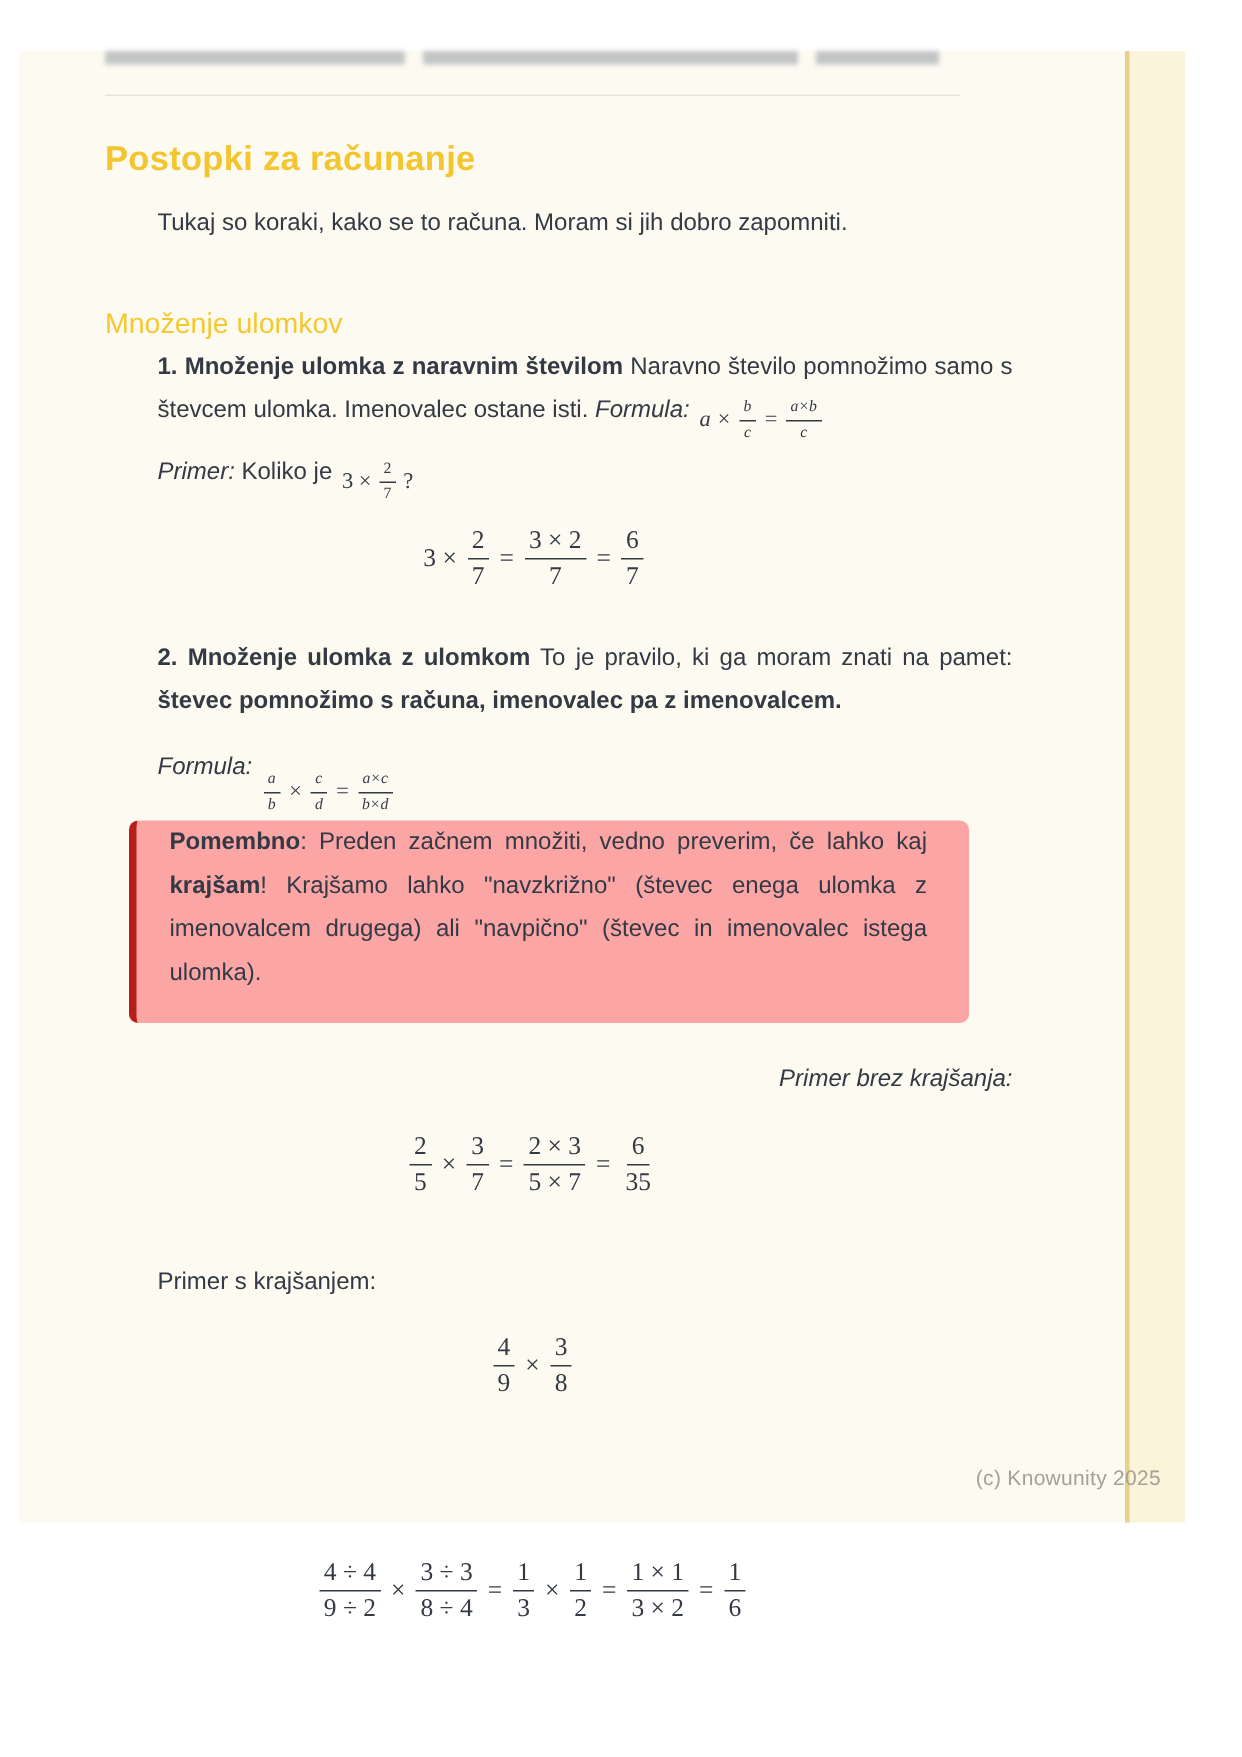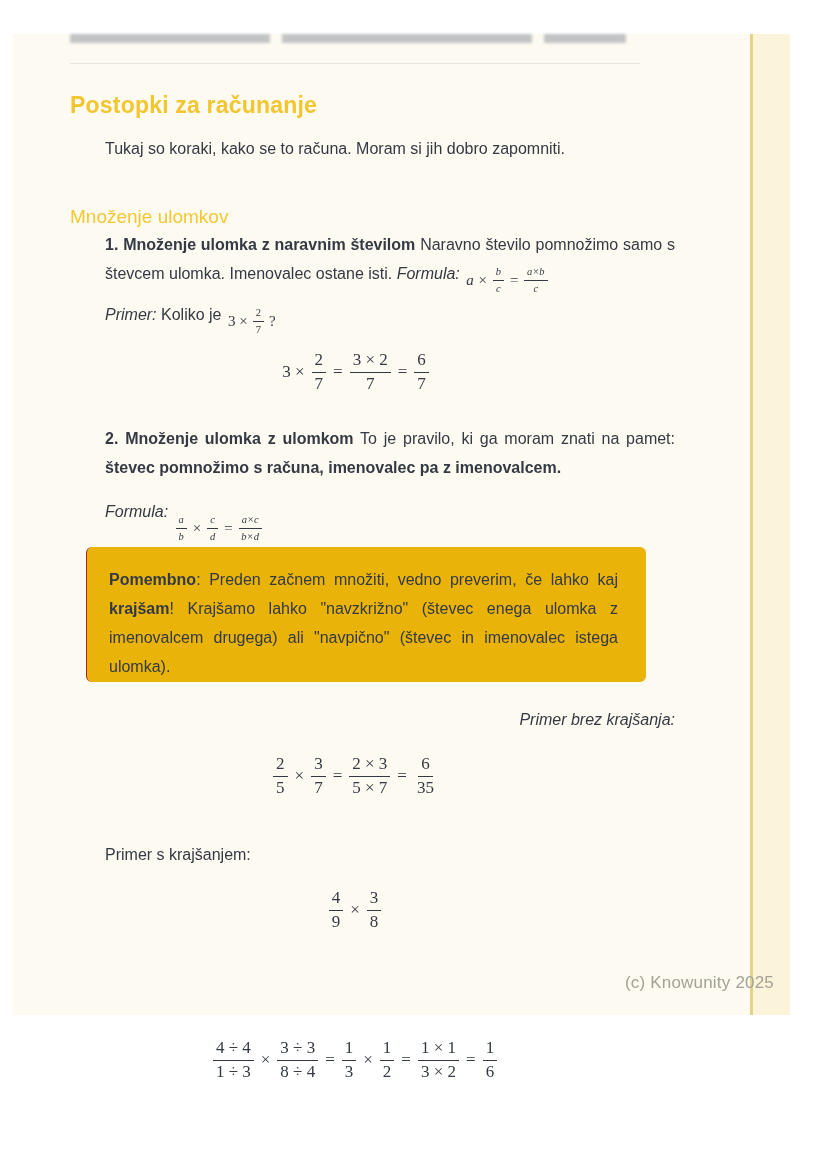--- a/index.html
+++ b/index.html
@@ -40,22 +40,22 @@
   .formline{ top:463px; }
   .pbrez   { top:671px; font-style:italic;text-align:right; }
   .pskraj  { top:806px; }
   .p3      { top:923px; }
 
   .b  { font-weight:bold; }
   .it { font-style:italic; }
 
   .callout {
     position:absolute; left:73px; top:513px; width:560px; height:135px;
-    background:#eab308; border-left:1px solid #b91c1c; border-radius:6px;
-    padding:18px 28px 0 22px;
+    background:#fca5a5; border-left:5px solid #b91c1c; border-radius:6px;
+    padding:0 28px 0 22px;
     font-size:16px; line-height:29px; text-align:justify; color:#333a44;
   }
 
   
   .math { font-family:"Liberation Serif", serif; color:#333a44; white-space:nowrap; }
   .math-italic .matom, .math-italic .frac { font-style:italic; }
   .matom { display:inline-block; margin:0 4px; }
   .frac { display:inline-flex; flex-direction:column; align-items:center;
           vertical-align:middle; margin:0 3px; line-height:1.1; text-align:center; }
   .frac .num { display:block; padding:1px 3px 2px; border-bottom:1px solid #333a44; }
@@ -65,21 +65,21 @@
                   display:flex; justify-content:center; align-items:center;
                   font-size:17px; }
   .dm1 { top:312px; } .dm2 { top:716px; } .dm3 { top:850px; } .dm4 { top:1000px; }
 
   .math-inline { display:inline-flex; align-items:center; vertical-align:-6px;
                  font-size:15px; }
   .math-inline .frac { font-size:10.5px; }
   .math-inline .matom { margin:0 2px; }
 
   .footer { position:absolute; right:16px; bottom:22px;
-            font-size:17px; color:#a2a296; letter-spacing:.2px; }
+            font-size:14px; color:#a2a296; letter-spacing:.2px; }
 </style>
 </head>
 <body>
 
 <div class="page">
 
   <div class="margin-stripe"></div>
 
   <div class="cut-row">
     <span class="cut-a"></span><span class="cut-b"></span><span class="cut-c"></span>
@@ -201,21 +201,21 @@
       <span class="frac">
         <span class="num">3</span>
         <span class="den">8</span>
       </span>
     </div>
 
 
   <div class="display-math math dm4">
       <span class="frac">
         <span class="num">4 ÷ 4</span>
-        <span class="den">1 ÷ 3</span>
+        <span class="den">9 ÷ 2</span>
       </span>
       <span class="matom">×</span>
       <span class="frac">
         <span class="num">3 ÷ 3</span>
         <span class="den">8 ÷ 4</span>
       </span>
       <span class="matom">=</span>
       <span class="frac">
         <span class="num">1</span>
         <span class="den">3</span>

